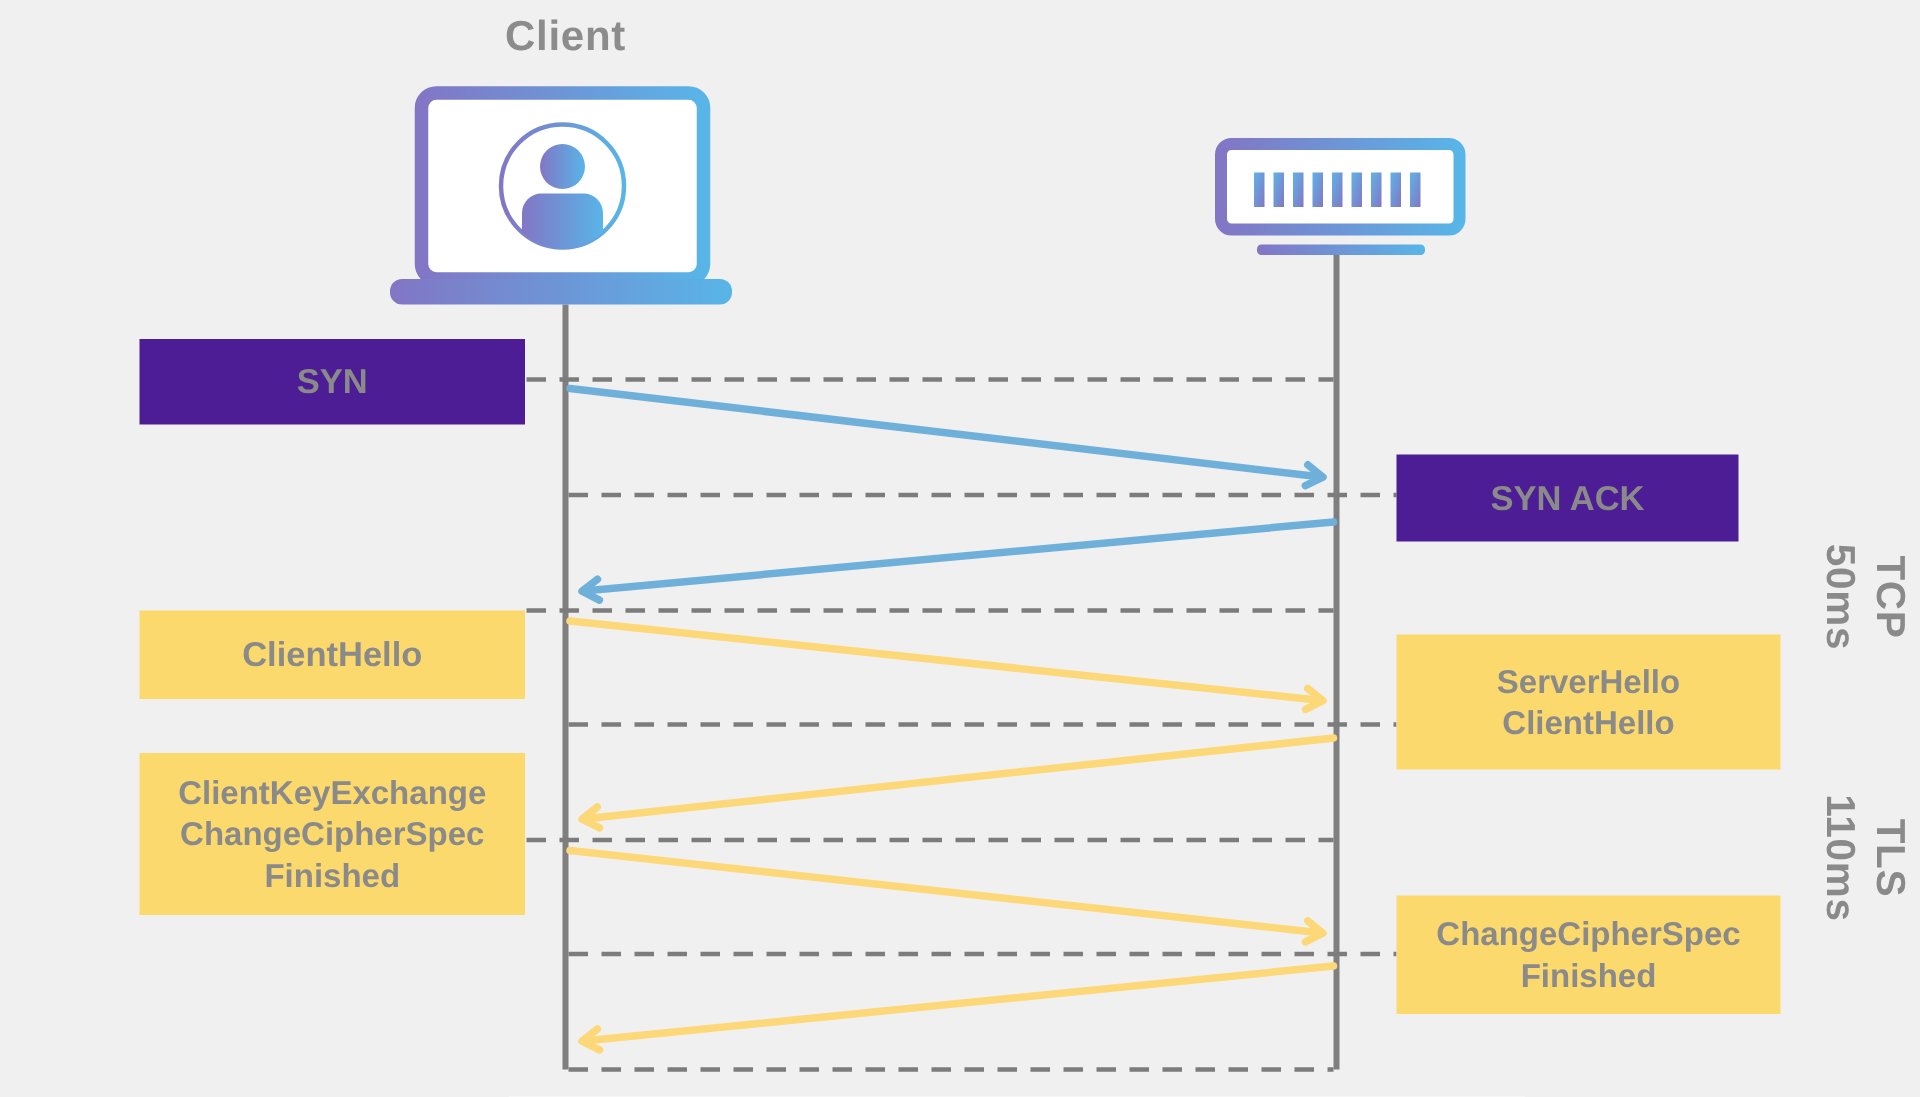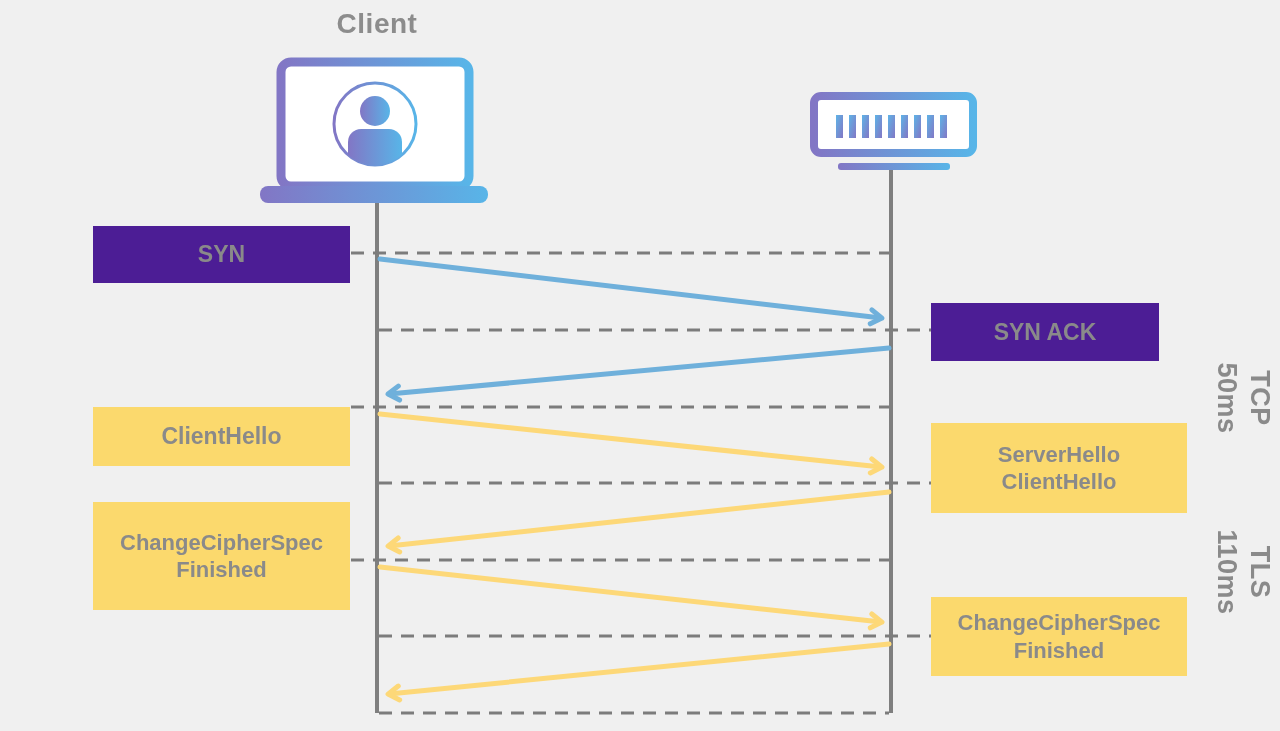--- a/index.html
+++ b/index.html
@@ -158,20 +158,21 @@
   <div id="box-client-hello" class="msg-box tls fs-lg">
     <div>ClientHello</div>
   </div>
 
   <div id="box-server-hello" class="msg-box tls fs-md">
     <div>ServerHello</div>
     <div>ClientHello</div>
   </div>
 
   <div id="box-cke" class="msg-box tls fs-md">
+    <div>ClientKeyExchange</div>
     <div>ChangeCipherSpec</div>
     <div>Finished</div>
   </div>
 
   <div id="box-ccs" class="msg-box tls fs-md">
     <div>ChangeCipherSpec</div>
     <div>Finished</div>
   </div>
 
   <div id="phase-tcp" class="phase-label">

